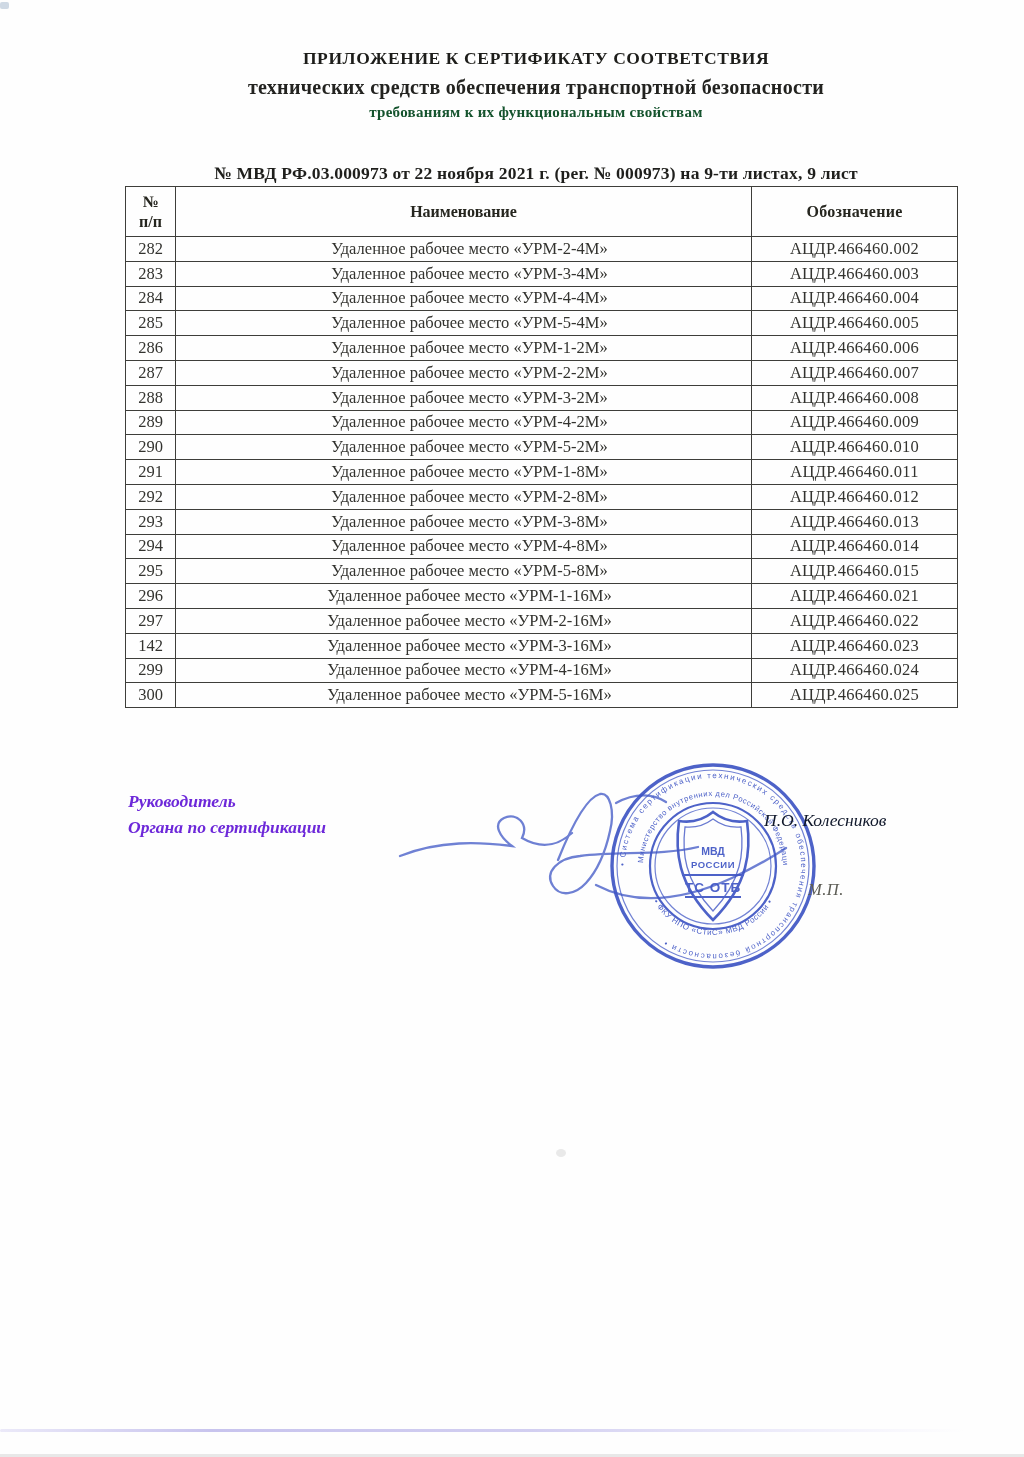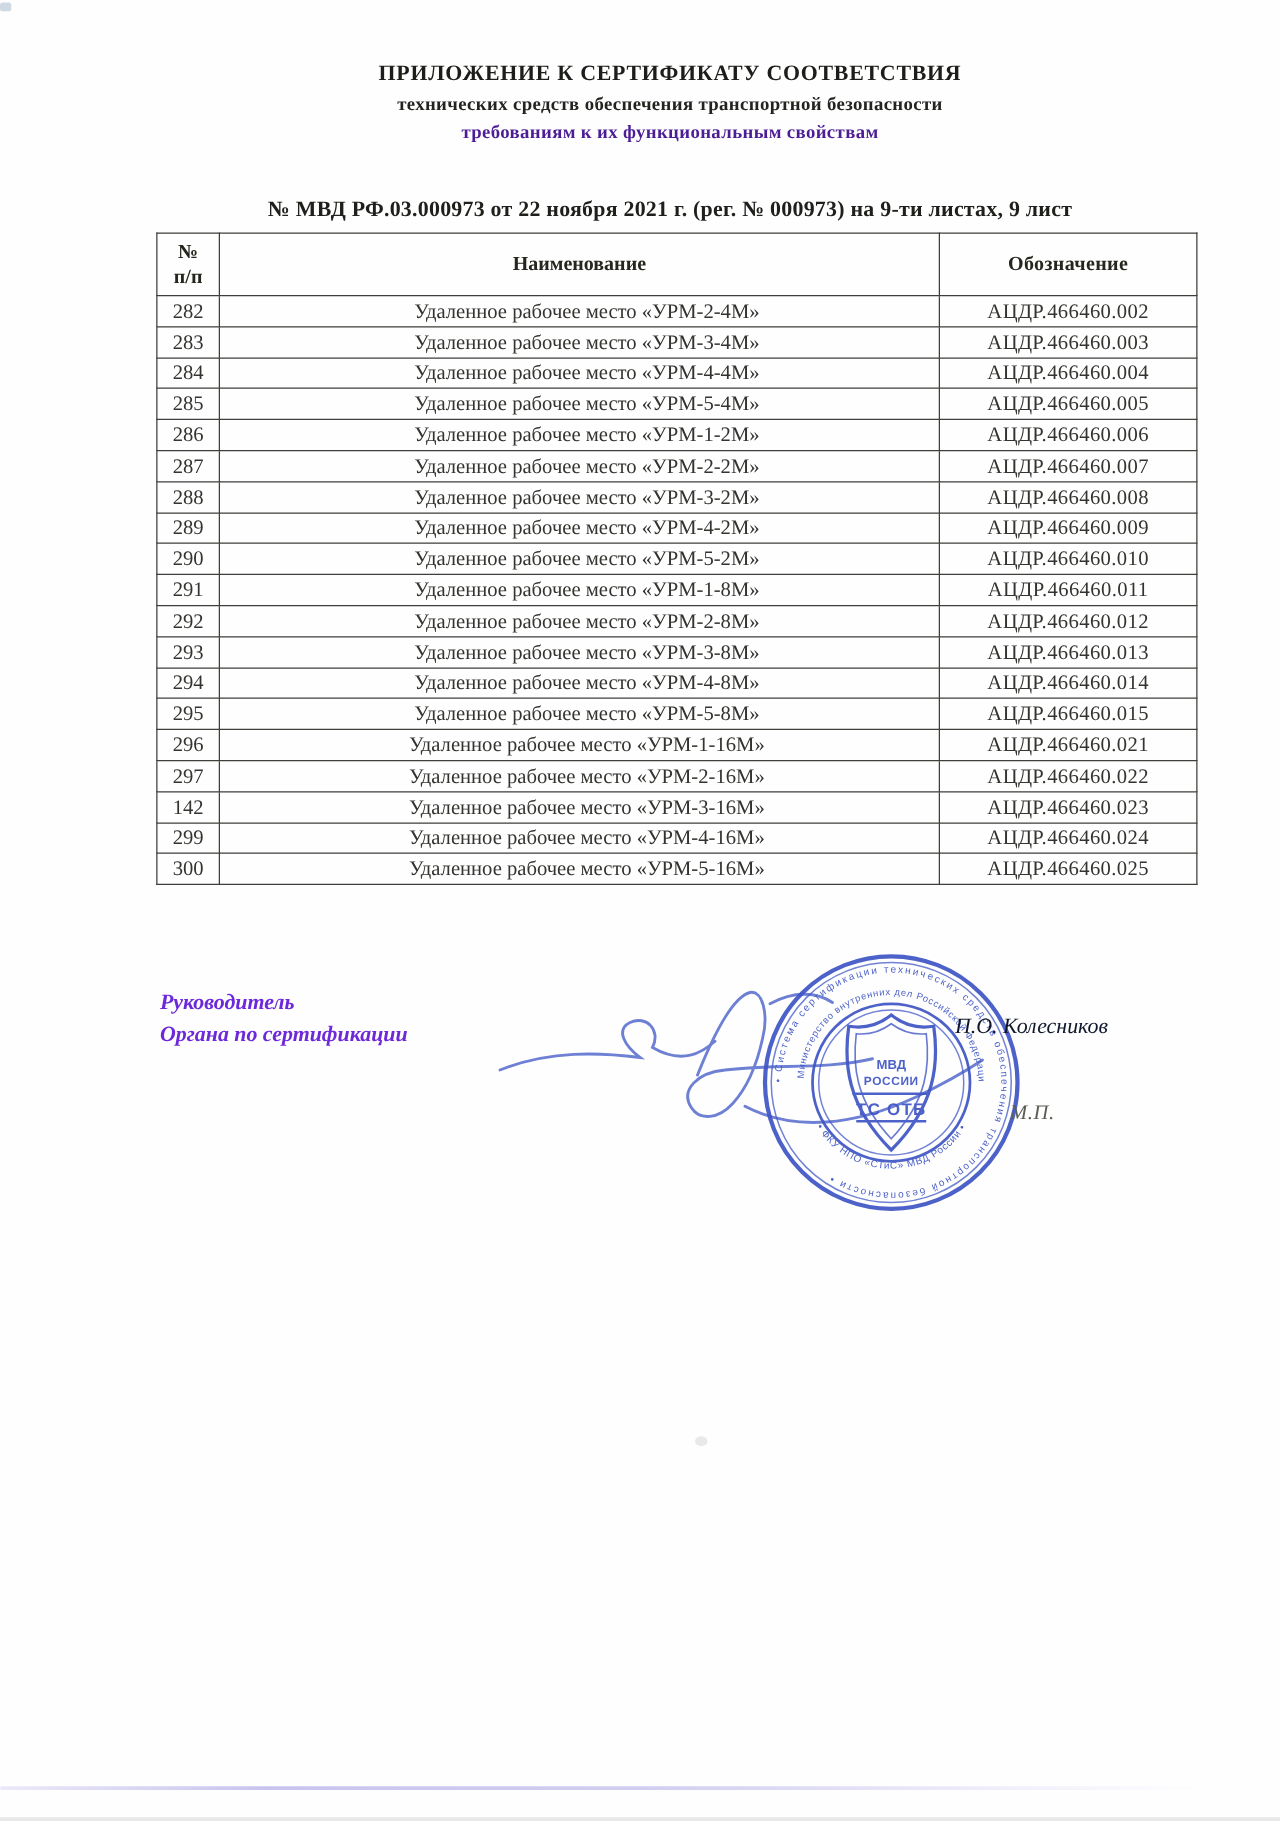--- a/index.html
+++ b/index.html
@@ -4,22 +4,22 @@
 <style>
   * { margin:0; padding:0; box-sizing:border-box; }
   body { background:#e8e8e8; font-family:"Liberation Serif", serif; }
   .page {
     position:relative; width:1024px; height:1454px; margin:0 auto;
     background:#fefefe; overflow:hidden; color:#23231f;
   }
   
   .doc-header { position:absolute; left:56px; top:48px; width:960px; text-align:center; }
   .title-main { font-size:17.5px; font-weight:bold; letter-spacing:.6px; color:#1d1d1a; }
-  .title-sub  { font-size:15px;  font-weight:bold; margin-top:7px; letter-spacing:.3px; color:#232320; }
-  .title-sub2 { font-size:15px;  font-weight:bold; margin-top:5px; letter-spacing:.3px; color:#4c1d95; }
+  .title-sub  { font-size:20px;  font-weight:bold; margin-top:7px; letter-spacing:.3px; color:#232320; }
+  .title-sub2 { font-size:15px;  font-weight:bold; margin-top:5px; letter-spacing:.3px; color:#14532d; }
   .reg-line   { font-size:17.5px; font-weight:bold; margin-top:42px; letter-spacing:.2px; color:#1f1f1c; }
   
   table.cert-table {
     position:absolute; left:125px; top:186px; width:832px;
     border-collapse:collapse; table-layout:fixed;
     font-size:16.5px; color:#33332f;
   }
   .cert-table th, .cert-table td { border:1.6px solid #3e3e3a; }
   .cert-table th {
     font-size:16px; font-weight:bold; color:#26261f;

